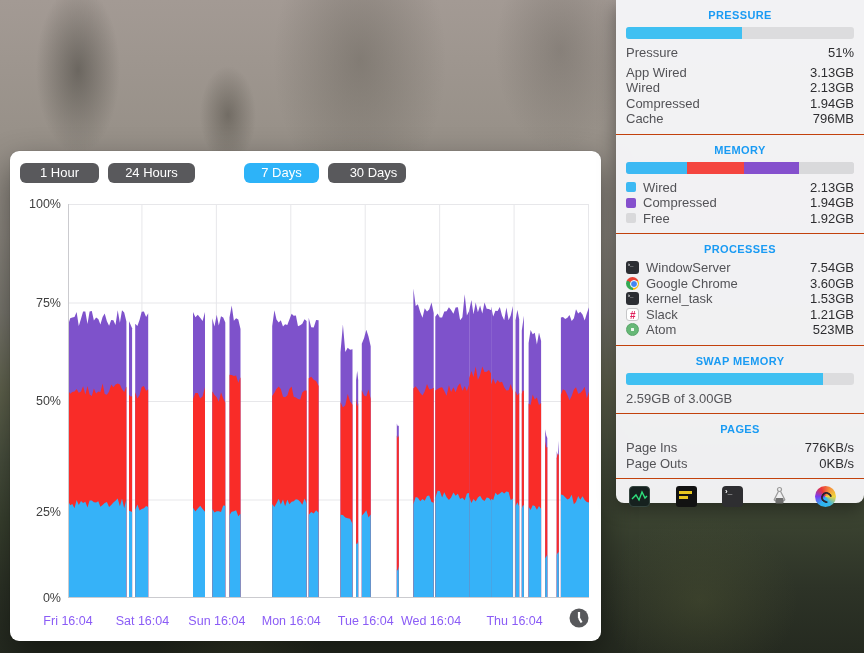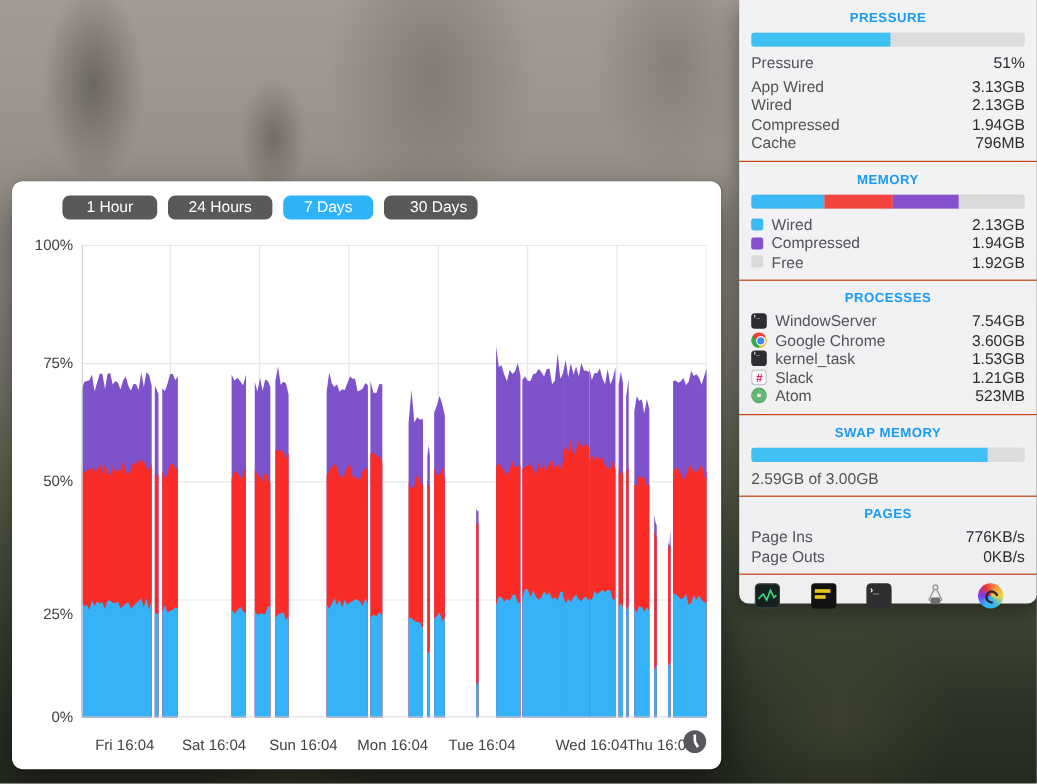--- a/index.html
+++ b/index.html
@@ -54,30 +54,30 @@
   .di-wheel::after { content:""; position:absolute; left:5.5px; top:5.5px; width:7px; height:7px;
     border-radius:50%; border:2.5px solid #2b2430; border-right-color:transparent; transform:rotate(35deg); }
 
   
   .popover { position:absolute; left:10px; top:151px; width:591px; height:490px;
     background:#fff; border-radius:9px;
     box-shadow:0 14px 34px rgba(0,0,0,.45), 0 0 1px rgba(0,0,0,.35); }
   .btn-row { position:absolute; top:12px; left:10px; display:flex; gap:9px; }
   .range-btn { height:20px; border:none; border-radius:6px; background:#59595c; color:#fff;
     font-size:13px; font-family:"Liberation Sans",sans-serif; line-height:20px; padding:0; cursor:pointer; }
-  .range-btn:nth-child(1){ width:79px;margin-left:32px; } .range-btn:nth-child(2){ width:87px; }
+  .range-btn:nth-child(1){ width:79px; } .range-btn:nth-child(2){ width:87px; }
   .range-btn:nth-child(3){ width:75px; } .range-btn:nth-child(4){ width:78px;padding-left:13px; }
-  .range-btn.selected { background:#2db3f8; }
+  .range-btn.selected { background:#2db3f8;margin-left:40px; }
 
   .chart { position:absolute; left:58px; top:53px; width:521px; height:394px; }
   #chart-svg { position:absolute; inset:0; width:521px; height:394px; display:block; }
   .ylabel { position:absolute; right:calc(100% + 7px); transform:translateY(-50%);
     font-size:12.5px; color:#404040; white-space:nowrap;text-align:right; }
   .xlabel { position:absolute; top:calc(100% + 16px); transform:translateX(-50%);
-    font-size:12.5px; color:#404040; white-space:nowrap;margin-left:36px; }
+    font-size:12.5px; color:#8b5cf6; white-space:nowrap; }
   .clock-btn { position:absolute; right:12px; bottom:13px; width:20px; height:20px;
     border:none; background:transparent; padding:0; cursor:pointer; }
 </style>
 </head>
 <body>
 
 <div class="bg"></div>
 
 <div class="popover">
   <div class="btn-row">
@@ -172,21 +172,21 @@
         <polygon points="492.9,394 492.9,190.5 495.0,185.3 497.2,186.4 499.4,191.1 501.5,196.2 503.7,192.0 505.9,185.6 508.0,183.2 510.2,189.7 512.3,188.9 514.5,186.4 516.7,182.7 518.8,194.6 521.0,187.7 521.0,394" fill="#f92c28"></polygon>
         <polygon points="492.9,394 492.9,290.5 495.0,291.0 497.2,293.2 499.4,295.4 501.5,294.5 503.7,290.8 505.9,300.3 508.0,298.1 510.2,292.0 512.3,295.8 514.5,292.3 516.7,296.1 518.8,297.9 521.0,298.5 521.0,394" fill="#36b2f8"></polygon>
         <line x1="0.5" y1="0" x2="0.5" y2="394" stroke="#cbcbcf" stroke-width="1"></line>
         <line x1="0" y1="393.5" x2="521" y2="393.5" stroke="#cbcbcf" stroke-width="1"></line>
       </svg>
     <span class="xlabel" style="left: 0px;">Fri 16:04</span>
     <span class="xlabel" style="left: 74.4286px;">Sat 16:04</span>
     <span class="xlabel" style="left: 148.857px;">Sun 16:04</span>
     <span class="xlabel" style="left: 223.286px;">Mon 16:04</span>
     <span class="xlabel" style="left: 297.714px;">Tue 16:04</span>
-    <span class="xlabel" style="left: 389px;">Wed 16:04</span>
+    <span class="xlabel" style="left: 363px;">Wed 16:04</span>
     <span class="xlabel" style="left: 446.571px;">Thu 16:04</span>
   </div>
 
   <button class="clock-btn" title="">
     <svg width="20" height="20" viewBox="0 0 20 20">
       <circle cx="10" cy="10" r="9.5" fill="#57585b"></circle>
       <path d="M10 10 L10 4 M10 10 L12.6 14.5" stroke="#fff" stroke-width="2.2" stroke-linecap="butt" fill="none"></path>
     </svg>
   </button>
 </div>

